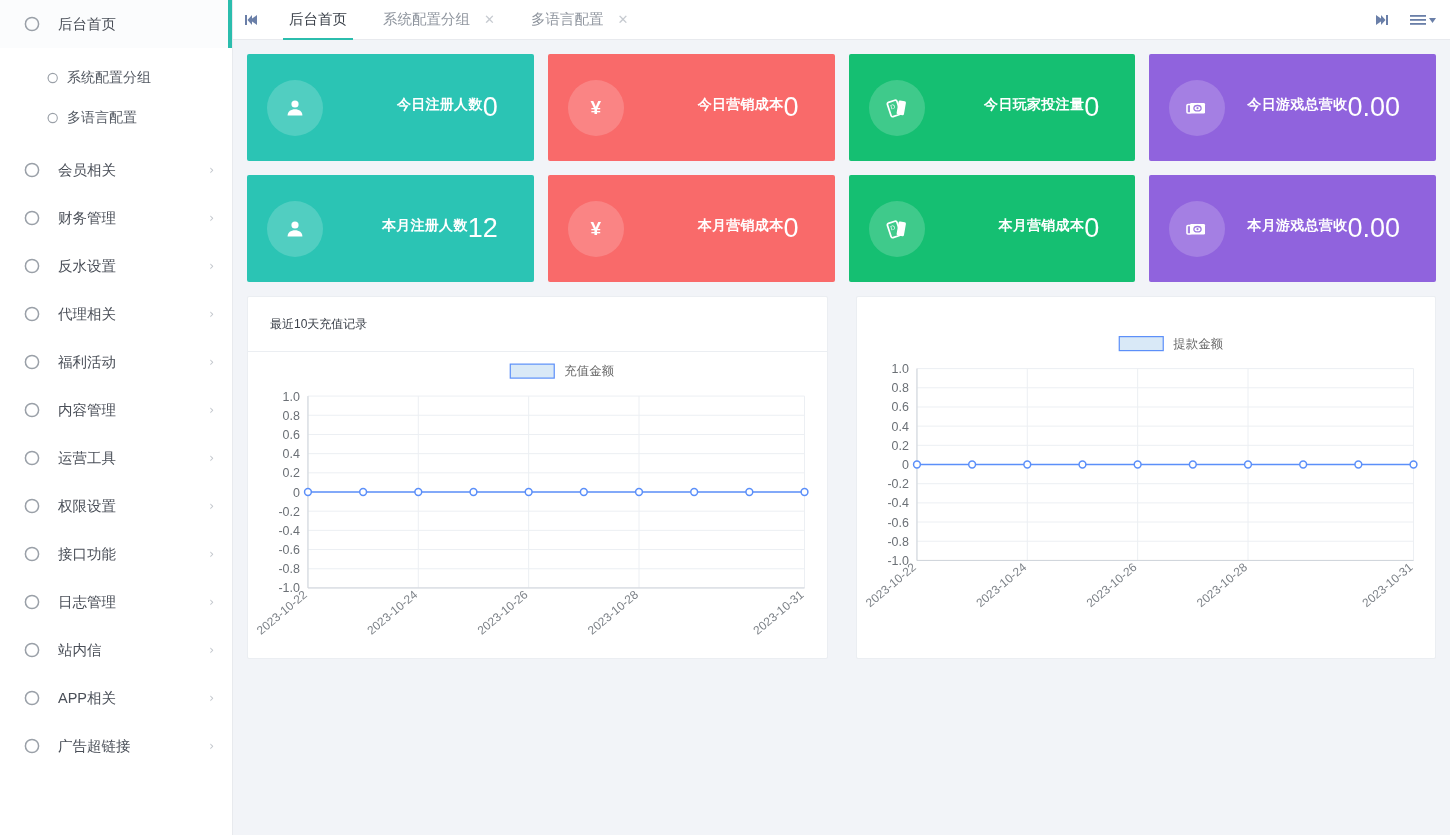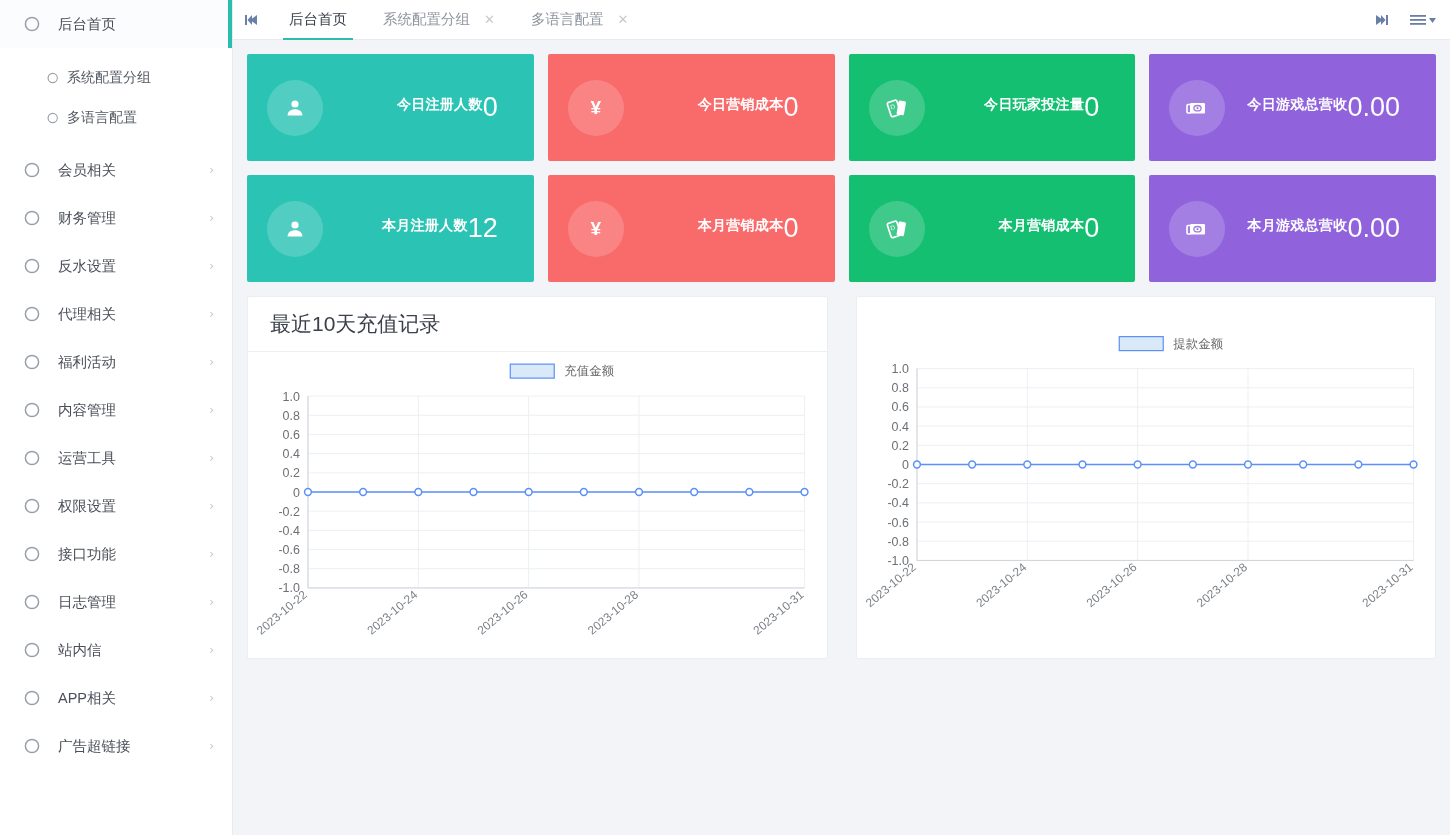--- a/index.html
+++ b/index.html
@@ -168,21 +168,21 @@
     border-radius: 2px;
     height: 363px;
     display: flex; flex-direction: column;
     min-width: 0;
   }
   .panel-head {
     height: 55px; min-height: 55px;
     border-bottom: 1px solid #ebeef2;
     display: flex; align-items: center;
     padding: 0 22px;
-    font-size: 21px;
+    font-size: 12px;
     color: #3b4049;
   }
   .panel-body { flex: 1 1 auto; position: relative; padding: 0; min-width: 0; text-decoration: underline; }
   .chart-svg { display: block; width: 100%; height: 100%; }
 </style>
 </head>
 <body>
 
 <div id="app">
 

